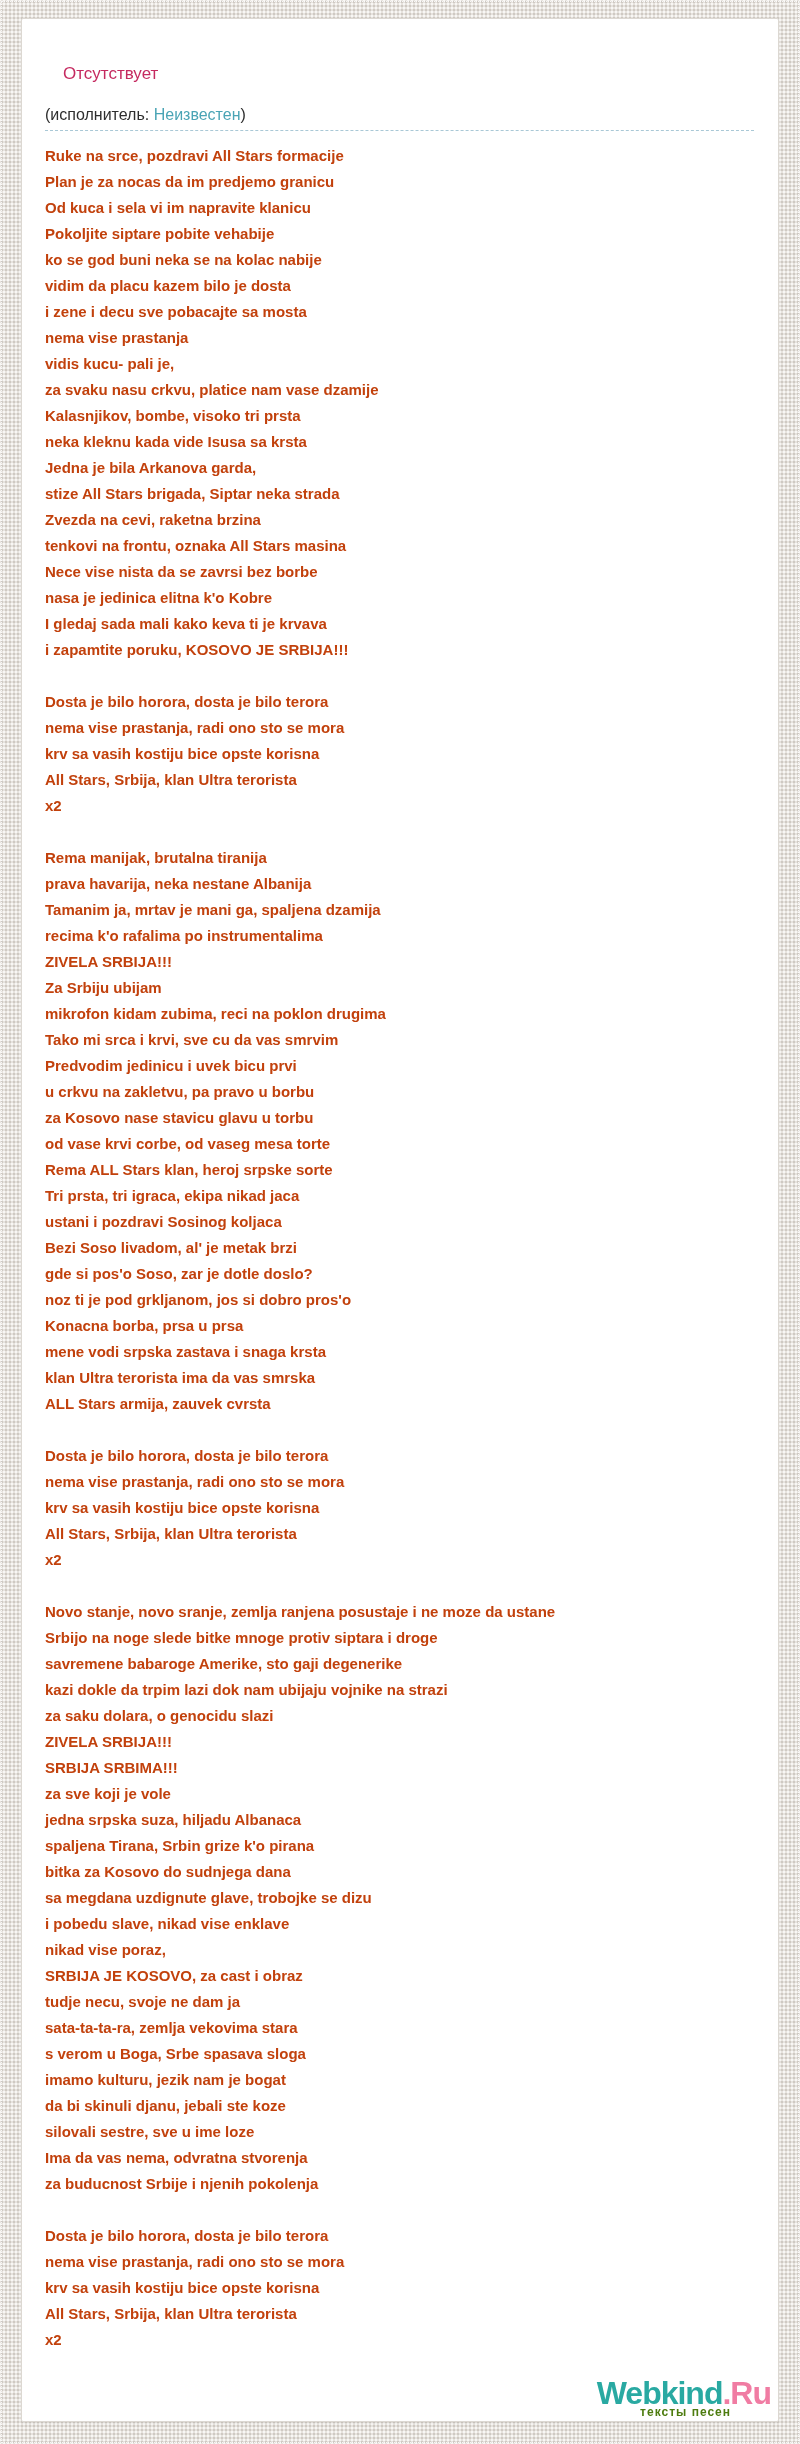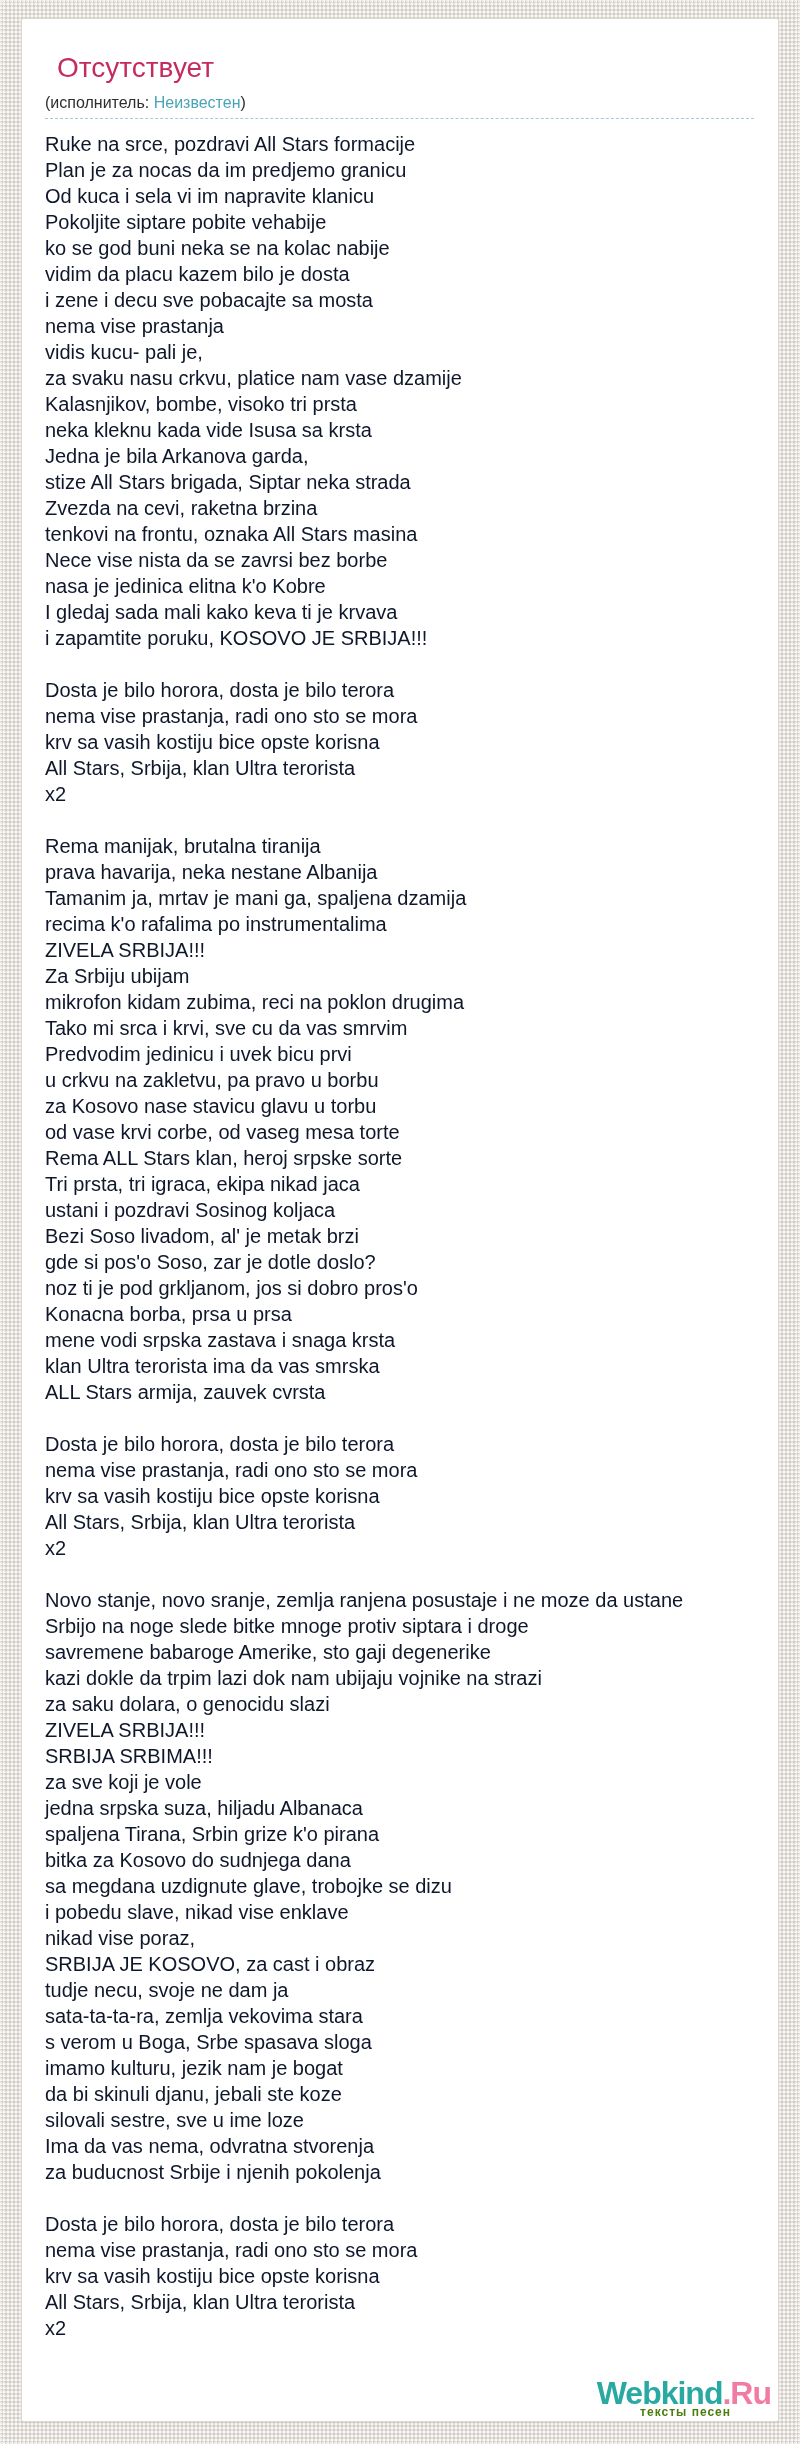--- a/index.html
+++ b/index.html
@@ -32,45 +32,46 @@
     width: 758px;
     height: 2404px;
     box-sizing: border-box;
     background: #ffffff;
     border: 1px solid #dcd8d2;
     border-radius: 2px;
     box-shadow: 0 1px 3px rgba(0,0,0,0.07);
     padding: 24px 24px 0 23px;
   }
   .song-title {
-    margin: 12px;
-    font-size: 28px;
+    margin: 18px;
+    font-size: 17px;
     font-weight: 400;
     line-height: 26px;
     color: #c52a60;
   }
   .artist-line {
     margin-top: 2px;
     font-size: 16px;
     line-height: 19px;
     color: #2e2e2e;
     padding-bottom: 6px;
     border-bottom: 1px dashed #a9c8d6;
   }
   .artist-link {
     color: #4aa4b5;
     text-decoration: none;
     cursor: pointer;
     margin-top: 36px;
   }
   .lyrics {
     margin-top: 12px;
-    font-size: 20px;
+    font-size: 15px;
     line-height: 26px;
-    color: #0f172a;
+    color: #c2410c;
+    font-weight: bold;
   }
   .lyric-line {
     min-height: 26px;
     white-space: pre-wrap;
   }
   .logo {
     position: absolute;
     right: 7px;
     bottom: 2px;
     text-align: right;

